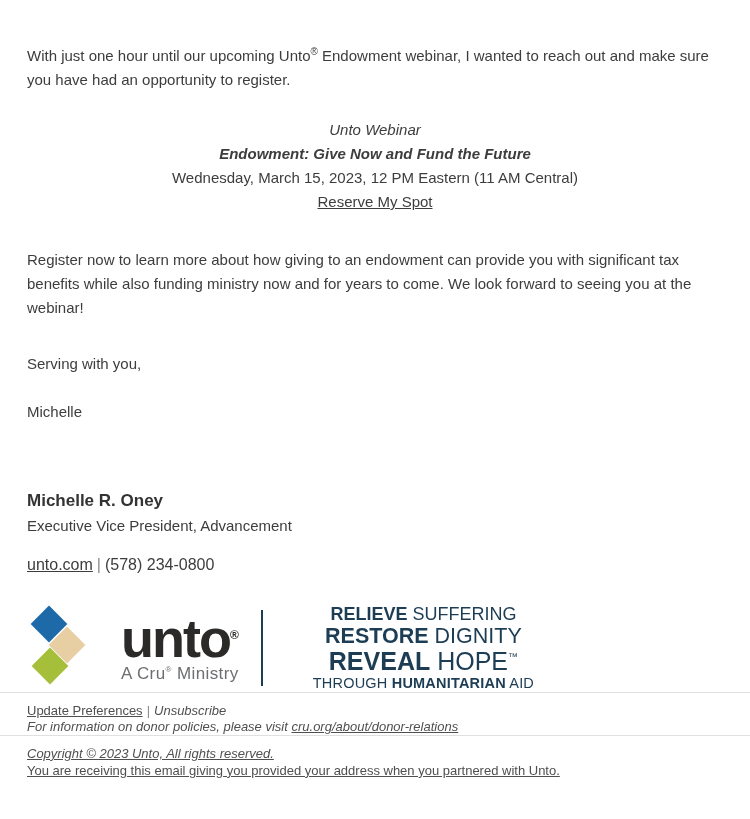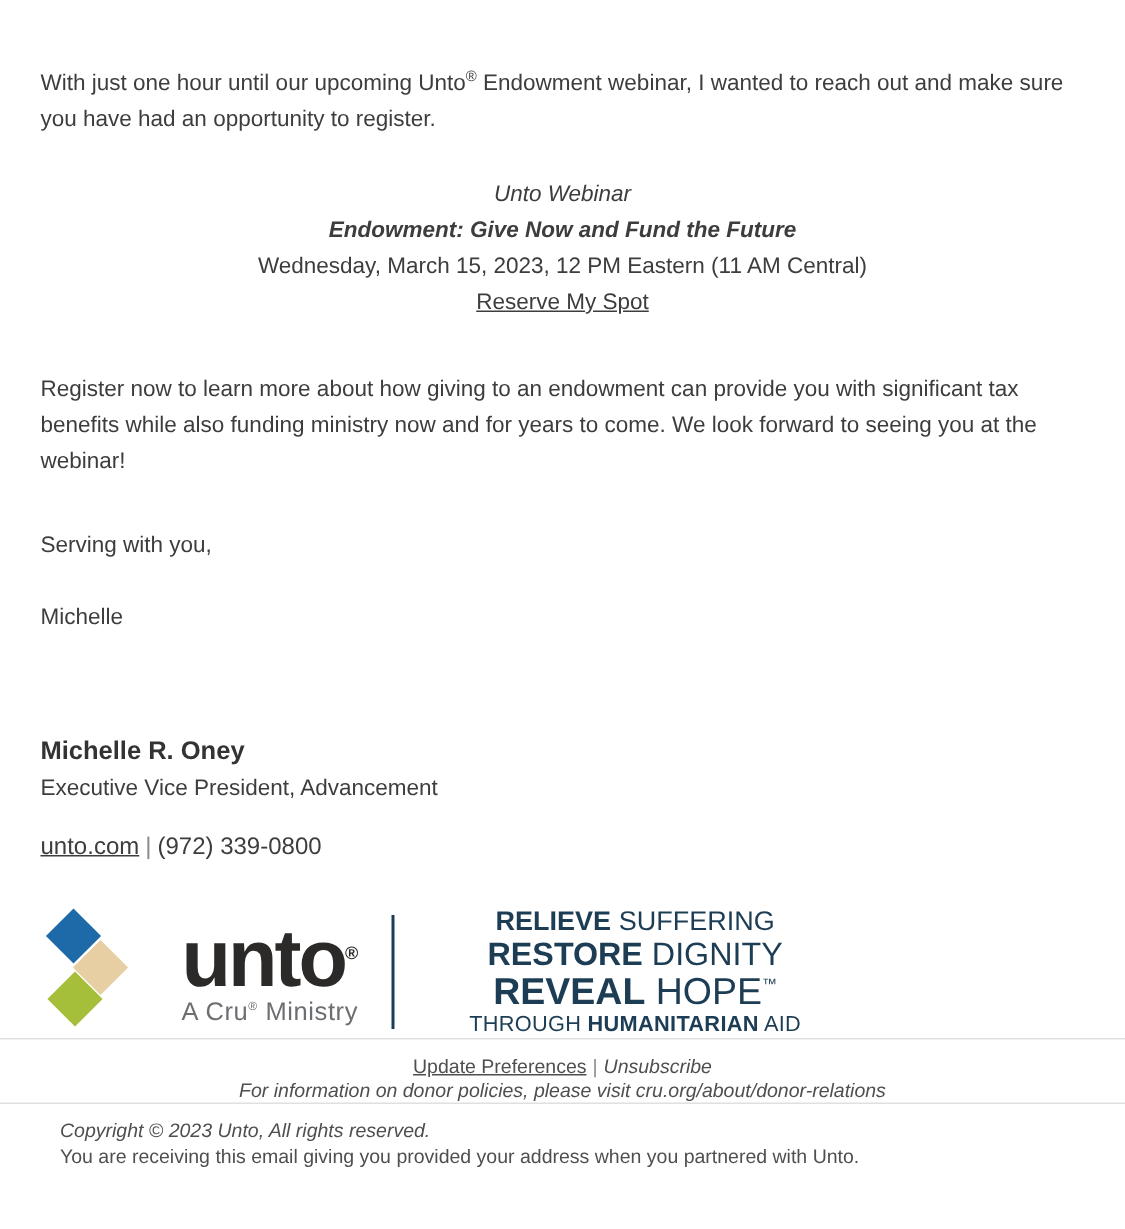--- a/index.html
+++ b/index.html
@@ -55,27 +55,27 @@
   .tagline{color:var(--accent_navy);text-align:center;line-height:1.1;white-space:nowrap;}
   .tagline b{font-weight:800;}
   .tl1{font-size:18px;}
   .tl2{font-size:21.5px;}
   .tl3{font-size:25px;}
   .tl4{font-size:14.5px;letter-spacing:0.2px;}
   .tm{font-size:10px;vertical-align:10px;}
   hr.rule{border:none;border-top:1px solid var(--divider);margin:0;width:100%;}
   .rule-1{margin-top:50px;}
   .rule-2{margin-top:13px;}
-  .footer-links{padding:0 27px;margin-top:10px;font-size:13px;color:var(--footer_text);line-height:16px;text-align:center;}
+  .footer-links{padding:0 27px;margin-top:10px;font-size:13px;color:var(--footer_text);line-height:16px;}
   .footer-links a{color:inherit;cursor:pointer;}
   .link-underline{text-decoration:underline;}
   .italic{font-style:italic;}
   .policy-line{font-style:italic;}
-  .policy-line a{}
-  .copyright{padding:0 40px 30px;margin-top:9px;font-size:13px;color:var(--footer_text);line-height:17px;}
+  .policy-line a{text-decoration:underline;}
+  .copyright{padding:0 27px 30px;margin-top:9px;font-size:13px;color:var(--footer_text);line-height:17px;text-decoration:underline;}
 </style>
 </head>
 <body>
 
 <div class="content">
 
   <p class="p1"><span>With just one hour until our upcoming Unto</span><sup class="reg">®</sup><span> Endowment webinar, I wanted to reach out and make sure you have had an opportunity to register.</span></p>
 
   <div class="webinar">
     <div class="webinar-label">Unto Webinar</div>
@@ -85,21 +85,21 @@
   </div>
 
   <p class="p2">Register now to learn more about how giving to an endowment can provide you with significant tax benefits while also funding ministry now and for years to come. We look forward to seeing you at the webinar!</p>
 
   <p class="closing">Serving with you,</p>
 
   <p class="signoff">Michelle</p>
 
   <div class="sig-name">Michelle R. Oney</div>
   <div class="sig-title">Executive Vice President, Advancement</div>
-  <div class="sig-contact"><a>unto.com</a><span class="pipe">|</span><span>(972) 339-0800</span></div>
+  <div class="sig-contact"><a>unto.com</a><span class="pipe">|</span><span>(578) 234-0800</span></div>
 
   <div class="logo-row">
     <div class="logo-mark">
       <div class="diamond d-blue"></div>
       <div class="diamond d-tan"></div>
       <div class="diamond d-green"></div>
     </div>
     <div class="wordmark-block">
       <div class="wordmark"><span>unto</span><sup>®</sup></div>
       <div class="cru-line"><span>A Cru</span><sup>®</sup><span> Ministry</span></div>

